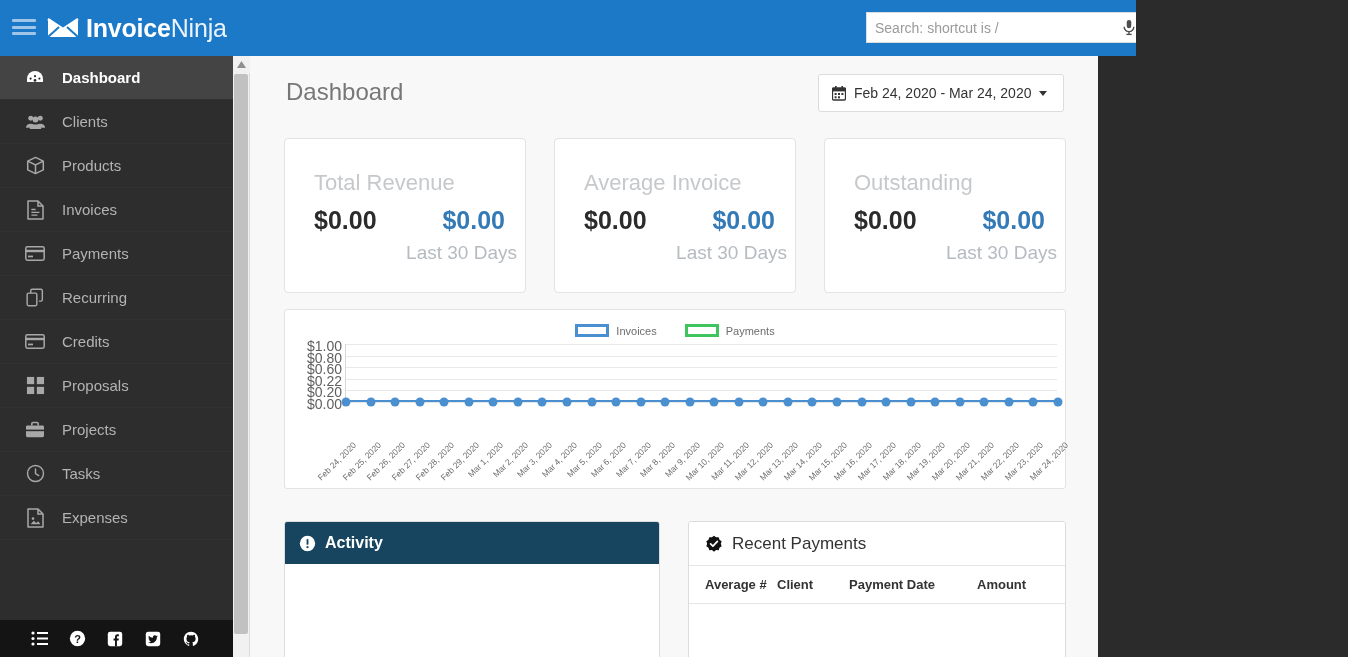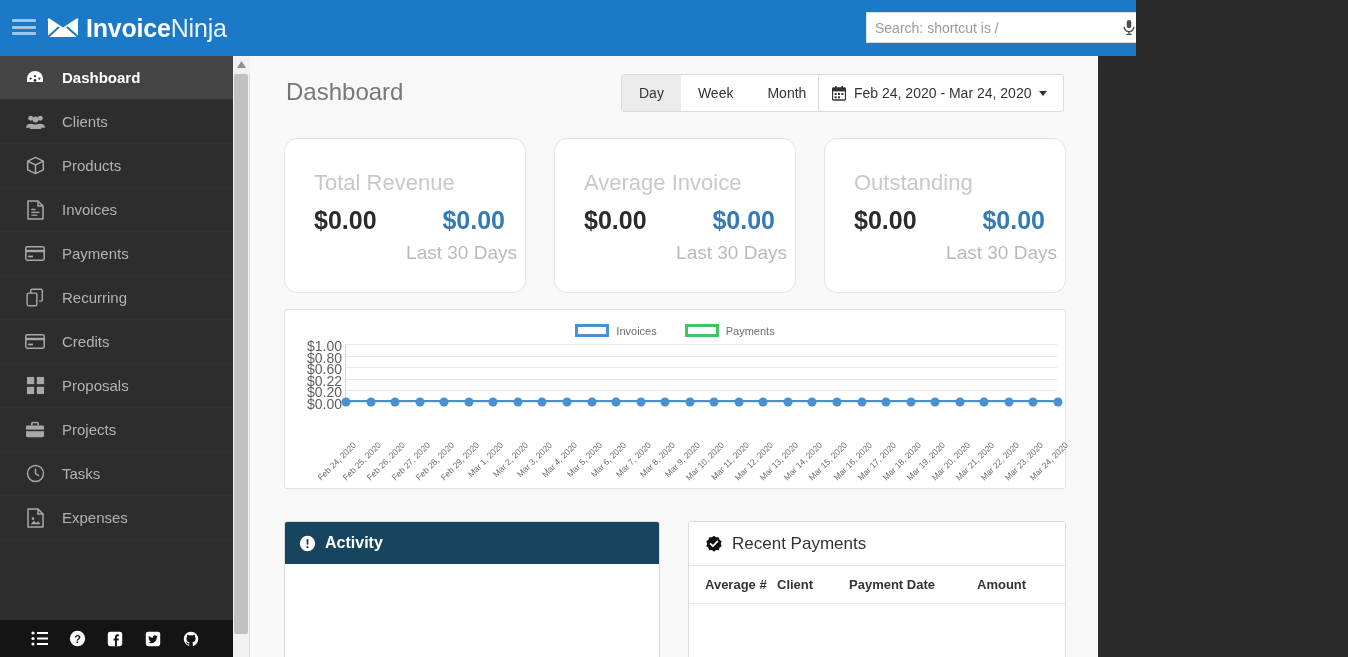--- a/index.html
+++ b/index.html
@@ -126,21 +126,21 @@
   .daterange {
     position:absolute; left:568px; top:18px; height:38px; min-width:246px;
     background:#fff; border:1px solid #dcdcdc; border-radius:3px; cursor:pointer;
     display:flex; align-items:center; gap:8px; padding:0 13px;
     font-size:14px; color:#333;
   }
 
   
   .cards { position:absolute; left:34px; top:82px; width:782px; height:155px; display:flex; gap:28px; }
   .card {
-    width:242px; height:155px; background:#fff; border:1px solid #e3e3e3; border-radius:13px;
+    width:242px; height:155px; background:#fff; border:1px solid #e3e3e3; border-radius:4px;
     position:relative;
   }
   .card-title {
     position:absolute; left:29px; top:31px; right:12px;
     font-size:22px; color:#c6c9cc; font-weight:normal; white-space:nowrap;
   }
   .card-primary {
     position:absolute; left:29px; top:67px; font-size:25px; font-weight:bold; color:#2b2b2b;
   }
   .card-secondary {
@@ -418,25 +418,20 @@
         </svg>
     </div>
     <div class="ps-thumb"></div>
   </div>
 
   <div class="content">
 
     <div class="pagehead">
       <div class="page-title">Dashboard</div>
 
-      <div class="seg-group" id="seg-group">
-          <button class="seg-btn active">Day</button>
-          <button class="seg-btn">Week</button>
-          <button class="seg-btn">Month</button>
-        </div>
 
       <div class="daterange">
         <svg width="14" height="15" viewBox="0 0 14 15">
           <rect x="0.5" y="2" width="13" height="12" rx="1" fill="none" stroke="#333" stroke-width="1.3"></rect>
           <rect x="0.5" y="2" width="13" height="3.4" fill="#333"></rect>
           <rect x="3" y="0" width="1.6" height="3" fill="#333"></rect>
           <rect x="9.4" y="0" width="1.6" height="3" fill="#333"></rect>
           <rect x="2.6" y="7" width="2" height="2" fill="#333"></rect>
           <rect x="6" y="7" width="2" height="2" fill="#333"></rect>
           <rect x="9.4" y="7" width="2" height="2" fill="#333"></rect>

